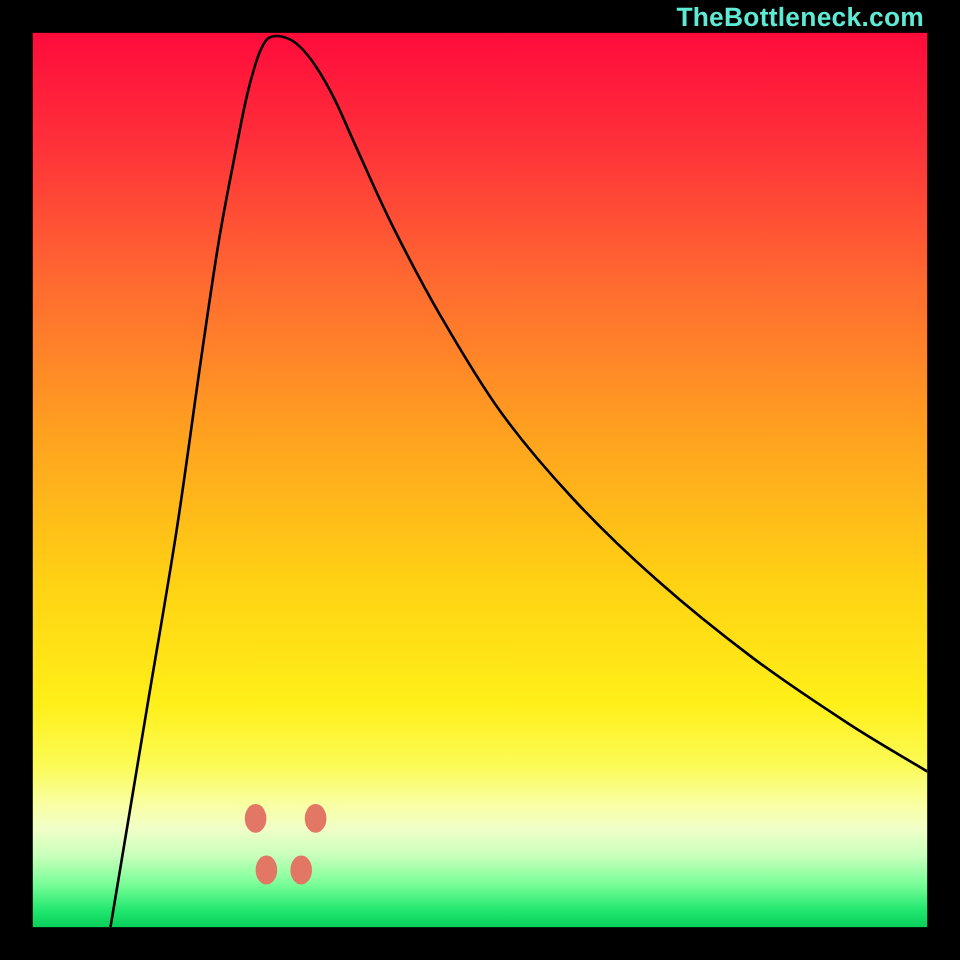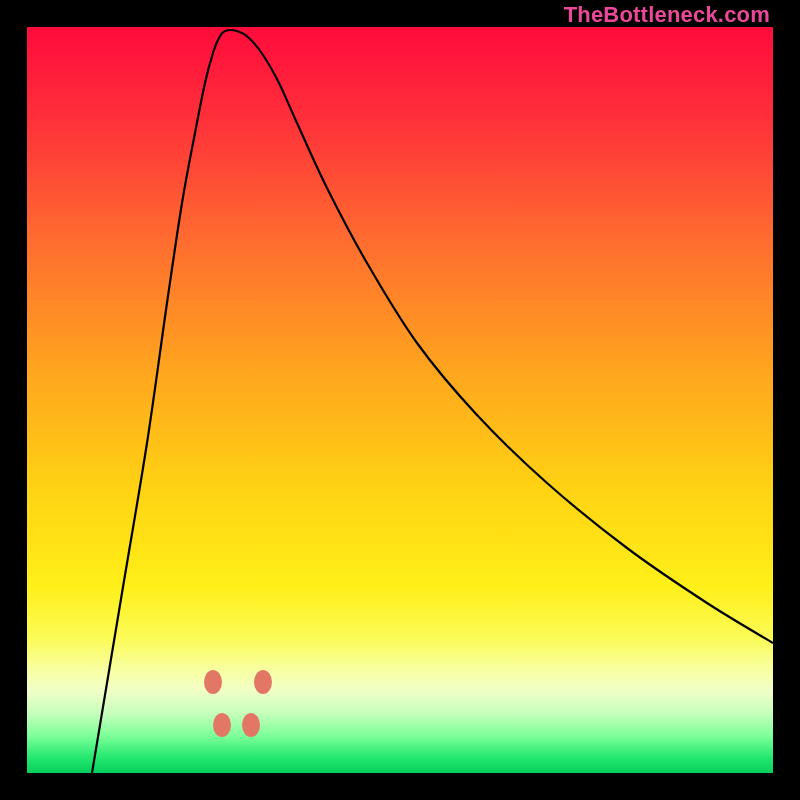--- a/index.html
+++ b/index.html
@@ -33,21 +33,21 @@
     height: 746px;
     pointer-events: none;
   }
   .watermark {
     position: absolute;
     top: 2px;
     right: 30px;
     font-family: Arial, Helvetica, sans-serif;
     font-size: 22px;
     font-weight: bold;
-    color: #ec4899;
+    color: #5eead4;
     letter-spacing: 0.2px;
   }
 </style>
 </head>
 <body>
 
 <div class="watermark">TheBottleneck.com</div>
 
 <div class="frame">
   <svg class="gradient" viewBox="0 0 746 746" preserveAspectRatio="none">

